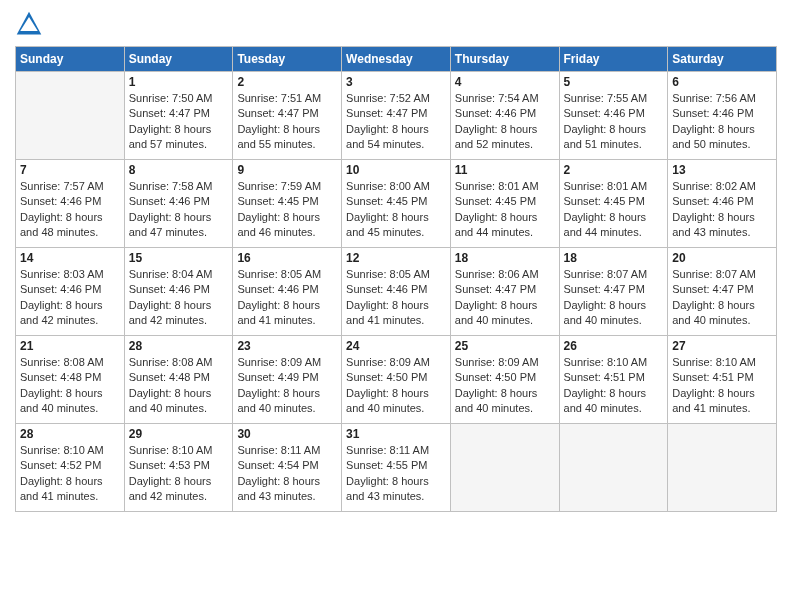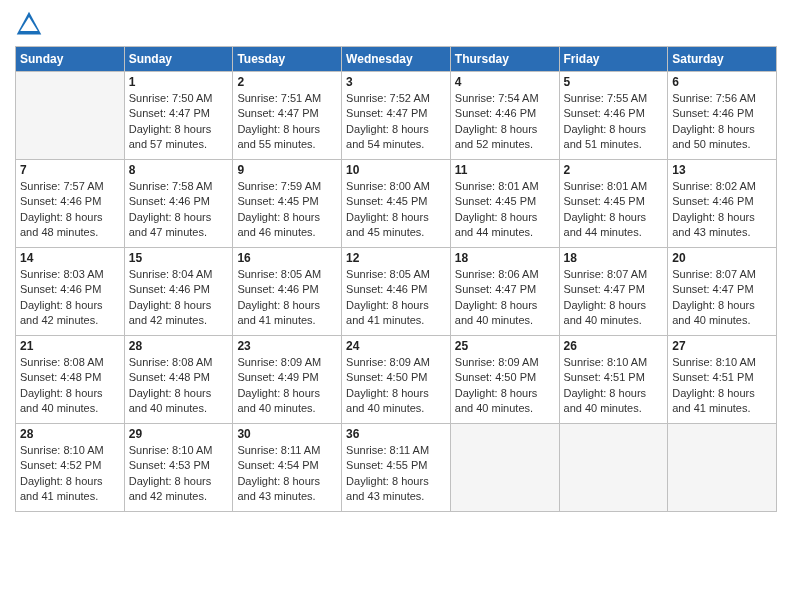--- a/index.html
+++ b/index.html
@@ -246,21 +246,21 @@
           </td>
           <td>
             <div class="day-num">29</div>
             <div class="day-info">Sunrise: 8:10 AM<br>Sunset: 4:53 PM<br>Daylight: 8 hours and 42 minutes.</div>
           </td>
           <td>
             <div class="day-num">30</div>
             <div class="day-info">Sunrise: 8:11 AM<br>Sunset: 4:54 PM<br>Daylight: 8 hours and 43 minutes.</div>
           </td>
           <td>
-            <div class="day-num">36</div>
+            <div class="day-num">31</div>
             <div class="day-info">Sunrise: 8:11 AM<br>Sunset: 4:55 PM<br>Daylight: 8 hours and 43 minutes.</div>
           </td>
           <td class="empty"></td>
           <td class="empty"></td>
           <td class="empty"></td>
         </tr>
       </tbody>
   </table>
 </div>
 

